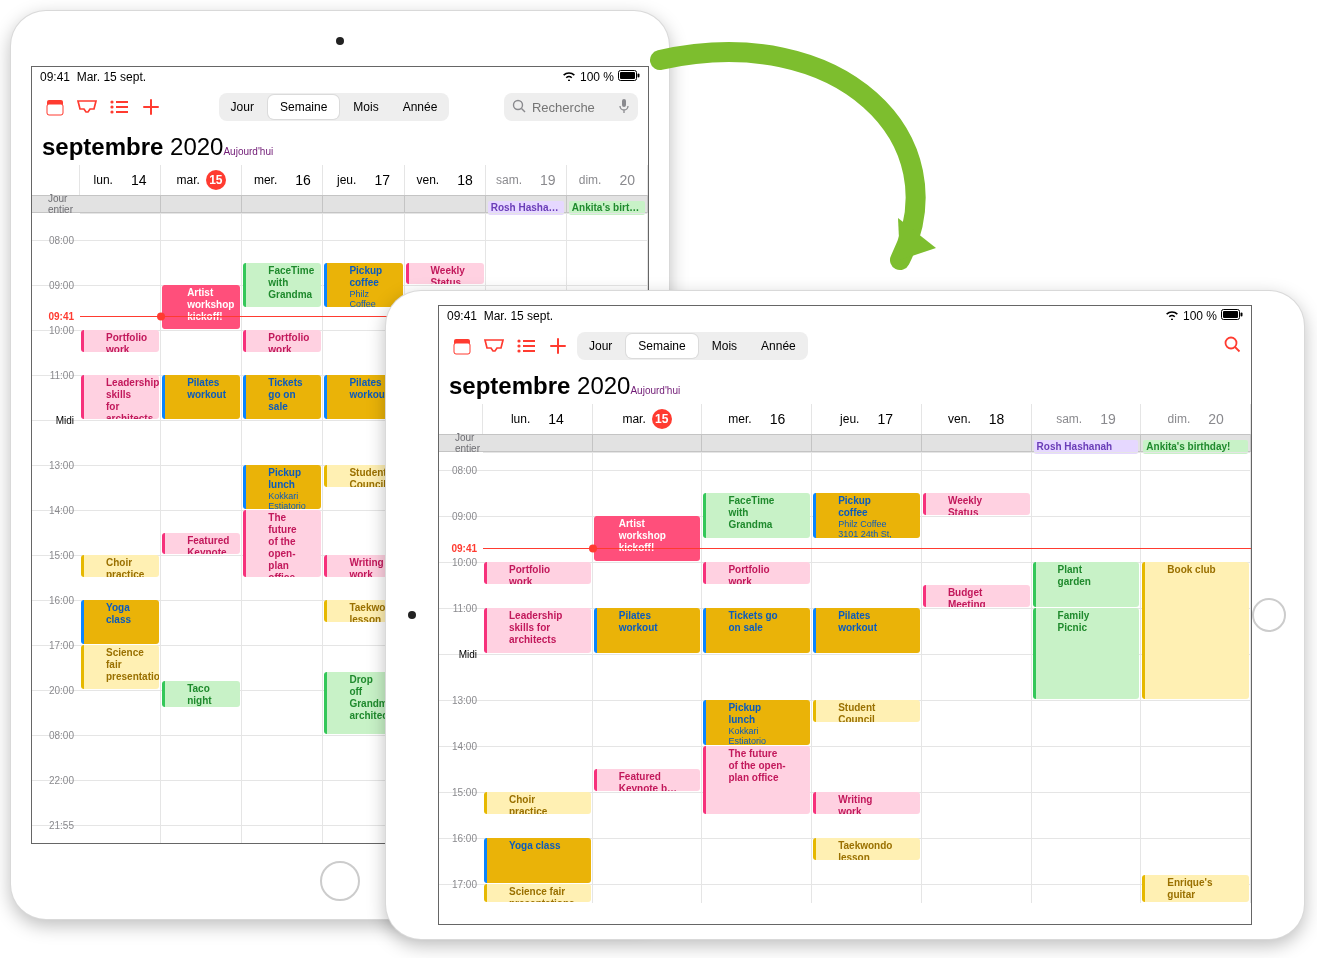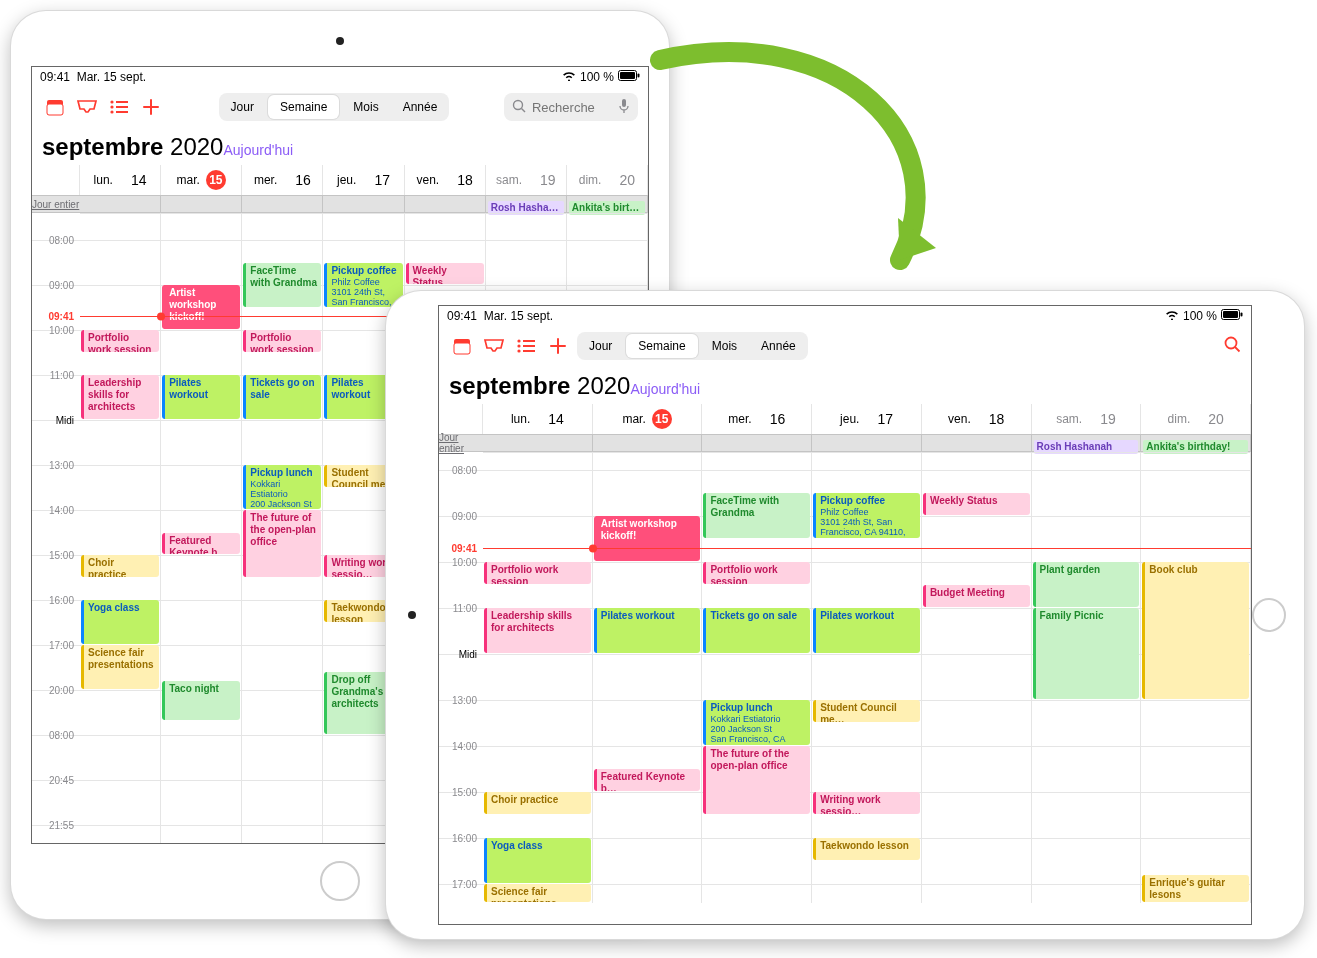--- a/index.html
+++ b/index.html
@@ -36,55 +36,55 @@
   .segmented .seg { padding: 0 12px; line-height: 28px; color: #000; cursor: pointer; }
   .segmented .seg.sel { background: #fff; border-radius: 6px; box-shadow: 0 0 0 1px rgba(0,0,0,.08); margin: 2px; line-height: 24px; }
   .search-box { display: flex; align-items: center; background: #eee; border-radius: 8px; height: 28px; padding: 0 8px; font-size: 13px; color: #8a8a8e; gap: 6px; }
   .search-box input { border: none; outline: none; background: transparent; font-size: 13px; width: 80px; color: #333; }
   .search-red { color: #ff3b30; font-size: 18px; cursor: pointer; }
 
   
   .month-header { display: flex; align-items: baseline; padding: 6px 10px 4px; }
   .month-title { font-size: 24px; }
   .month-title b { font-weight: 700; }
-  .today-link { color: #8b5cf6; font-size: 14px; cursor: pointer; }
+  .today-link { color: #701a75; font-size: 10px; cursor: pointer; }
 
   
   .day-labels { position: relative; display: flex; height: 30px; font-size: 12px; color: #000; }
   .day-labels .gutter { flex: 0 0 var(--gutter); border-right: 1px solid #e5e5e5; }
   .day-labels .daycell { flex: 1; display: flex; align-items: center; justify-content: center; gap: 6px; border-right: 1px solid #e5e5e5; }
   .day-labels .daycell.weekend { color: #8a8a8e; }
   .day-num { font-size: 14px; margin-left: 12px; }
   .today-badge { background: #ff3b30; color: #fff; width: 20px; height: 20px; border-radius: 50%; display: inline-flex; align-items: center; justify-content: center; font-size: 12px; font-weight: 600; }
 
   .allday-row { display: flex; background: #e2e2e2; height: 18px; font-size: 10px; border-top: 1px solid #c4c4c4; border-bottom: 1px solid #c4c4c4; }
-  .allday-row .gutter { flex: 0 0 var(--gutter); color: #6d6d72; display: flex; align-items: center; padding-left: 0; text-decoration: underline; }
+  .allday-row .gutter { flex: 0 0 var(--gutter); color: #6d6d72; display: flex; align-items: center; padding-left: 16px; }
   .allday-row .cell { flex: 1; display: flex; align-items: center; padding: 12px 2px; border-right: 1px solid #c4c4c4; overflow: hidden; white-space: nowrap; }
   .allday-event { width: 100%; height: 14px; line-height: 14px; padding: 0 3px; border-radius: 2px; font-weight: 600; overflow: hidden; text-overflow: ellipsis; }
 
   
   .grid-wrap { position: relative; overflow: hidden; }
   .hour-line { position: absolute; left: 0; right: 0; height: 1px; background: #e5e5e5; }
   .hour-label { position: absolute; left: 0; width: var(--gutter); text-align: right; padding-right: 6px; font-size: 10px; color: #8a8a8e; transform: translateY(-50%); }
   .noon-label { color: #000; }
   .day-cols { position: absolute; left: var(--gutter); right: 0; top: 0; bottom: 0; display: flex; }
   .grid-border-top { position:absolute; left:var(--gutter); right:0; top:0; height:1px; background:#e5e5e5; }
   .day-col { flex: 1; border-right: 1px solid #e5e5e5; position: relative; }
   .now-line { position: absolute; left: var(--gutter); right: 0; height: 1px; background: #ff3b30; z-index: 10; }
   .now-dot { position: absolute; width: 8px; height: 8px; background: #ff3b30; border-radius: 50%; transform: translate(-4px,-3.5px); }
   .now-label { position: absolute; left: 0; width: var(--gutter); text-align: right; padding-right: 6px; font-size: 10px; color: #ff3b30; transform: translateY(-50%); font-weight: 600; }
 
-  .ev { position: absolute; left: 1px; right: 1px; border-radius: 3px; padding: 2px 4px; font-size: 10px; line-height: 12px; overflow: hidden; cursor: pointer; border-left: 3px solid; }
+  .ev { position: absolute; left: 1px; right: 1px; border-radius: 3px; padding: 2px 22px; font-size: 10px; line-height: 12px; overflow: hidden; cursor: pointer; border-left: 3px solid; }
   .ev .title { font-weight: 600; display: block; white-space: normal; }
   .ev .sub { font-size: 9px; line-height: 10px; display: block; white-space: normal; }
 
   .c-pink   { background:#ffd1e1; border-color:#f6317b; color:#c2185b; }
   .c-red    { background:#ff4f7b; border-color:#ff4f7b; color:#fff; }
   .c-green  { background:#c8f2c7; border-color:#34c759; color:#1f8a2d; }
-  .c-blue   { background:#bef264; border-color:#0a84ff; color:#0a5bbf; }
+  .c-blue   { background:#eab308; border-color:#0a84ff; color:#0a5bbf; }
   .c-yellow { background:#fff0b3; border-color:#e6b800; color:#9a7000; }
   .c-purple { background:#e6d8ff; border-color:#8e5bff; color:#6a3db8; }
 
   .portrait { --gutter: 48px; }
   .landscape { --gutter: 44px; }
 </style>
 </head>
 <body>
 <div class="page">
 
@@ -232,21 +232,21 @@
           <div class="hour-label" style="top:342px">15:00</div>
           <div class="hour-line" style="top:387px"></div>
           <div class="hour-label" style="top:387px">16:00</div>
           <div class="hour-line" style="top:432px"></div>
           <div class="hour-label" style="top:432px">17:00</div>
           <div class="hour-line" style="top:477px"></div>
           <div class="hour-label" style="top:477px">20:00</div>
           <div class="hour-line" style="top:522px"></div>
           <div class="hour-label" style="top:522px">08:00</div>
           <div class="hour-line" style="top:567px"></div>
-          <div class="hour-label" style="top:567px">20:45</div>
+          <div class="hour-label" style="top:567px">22:00</div>
           <div class="hour-line" style="top:612px"></div>
           <div class="hour-label" style="top:612px">21:55</div>
           <div class="now-label" style="top:102.73499999999997px">09:41</div>
           <div class="now-line" style="top:102.73499999999997px">
             <span class="now-dot" style="left:14.285714285714285%"></span>
           </div>
           <div class="day-cols">
             <div class="day-col">
               <div class="ev c-pink" style="top:116.99999999999999px;height:21.500000000000014px">
                 <span class="title">Portfolio work session</span>
@@ -267,21 +267,21 @@
             <div class="day-col">
               <div class="ev c-red" style="top:71.99999999999999px;height:44px">
                 <span class="title">Artist workshop kickoff!</span>
               </div>
               <div class="ev c-blue" style="top:161.99999999999997px;height:44px">
                 <span class="title">Pilates workout</span>
               </div>
               <div class="ev c-pink" style="top:319.5px;height:21.5px">
                 <span class="title">Featured Keynote b…</span>
               </div>
-              <div class="ev c-green" style="top:468px;height:39px">
+              <div class="ev c-green" style="top:468px;height:26px">
                 <span class="title">Taco night</span>
               </div>
             </div>
             <div class="day-col">
               <div class="ev c-green" style="top:49.499999999999986px;height:44px">
                 <span class="title">FaceTime with Grandma</span>
               </div>
               <div class="ev c-pink" style="top:116.99999999999999px;height:21.500000000000014px">
                 <span class="title">Portfolio work session</span>
               </div>

